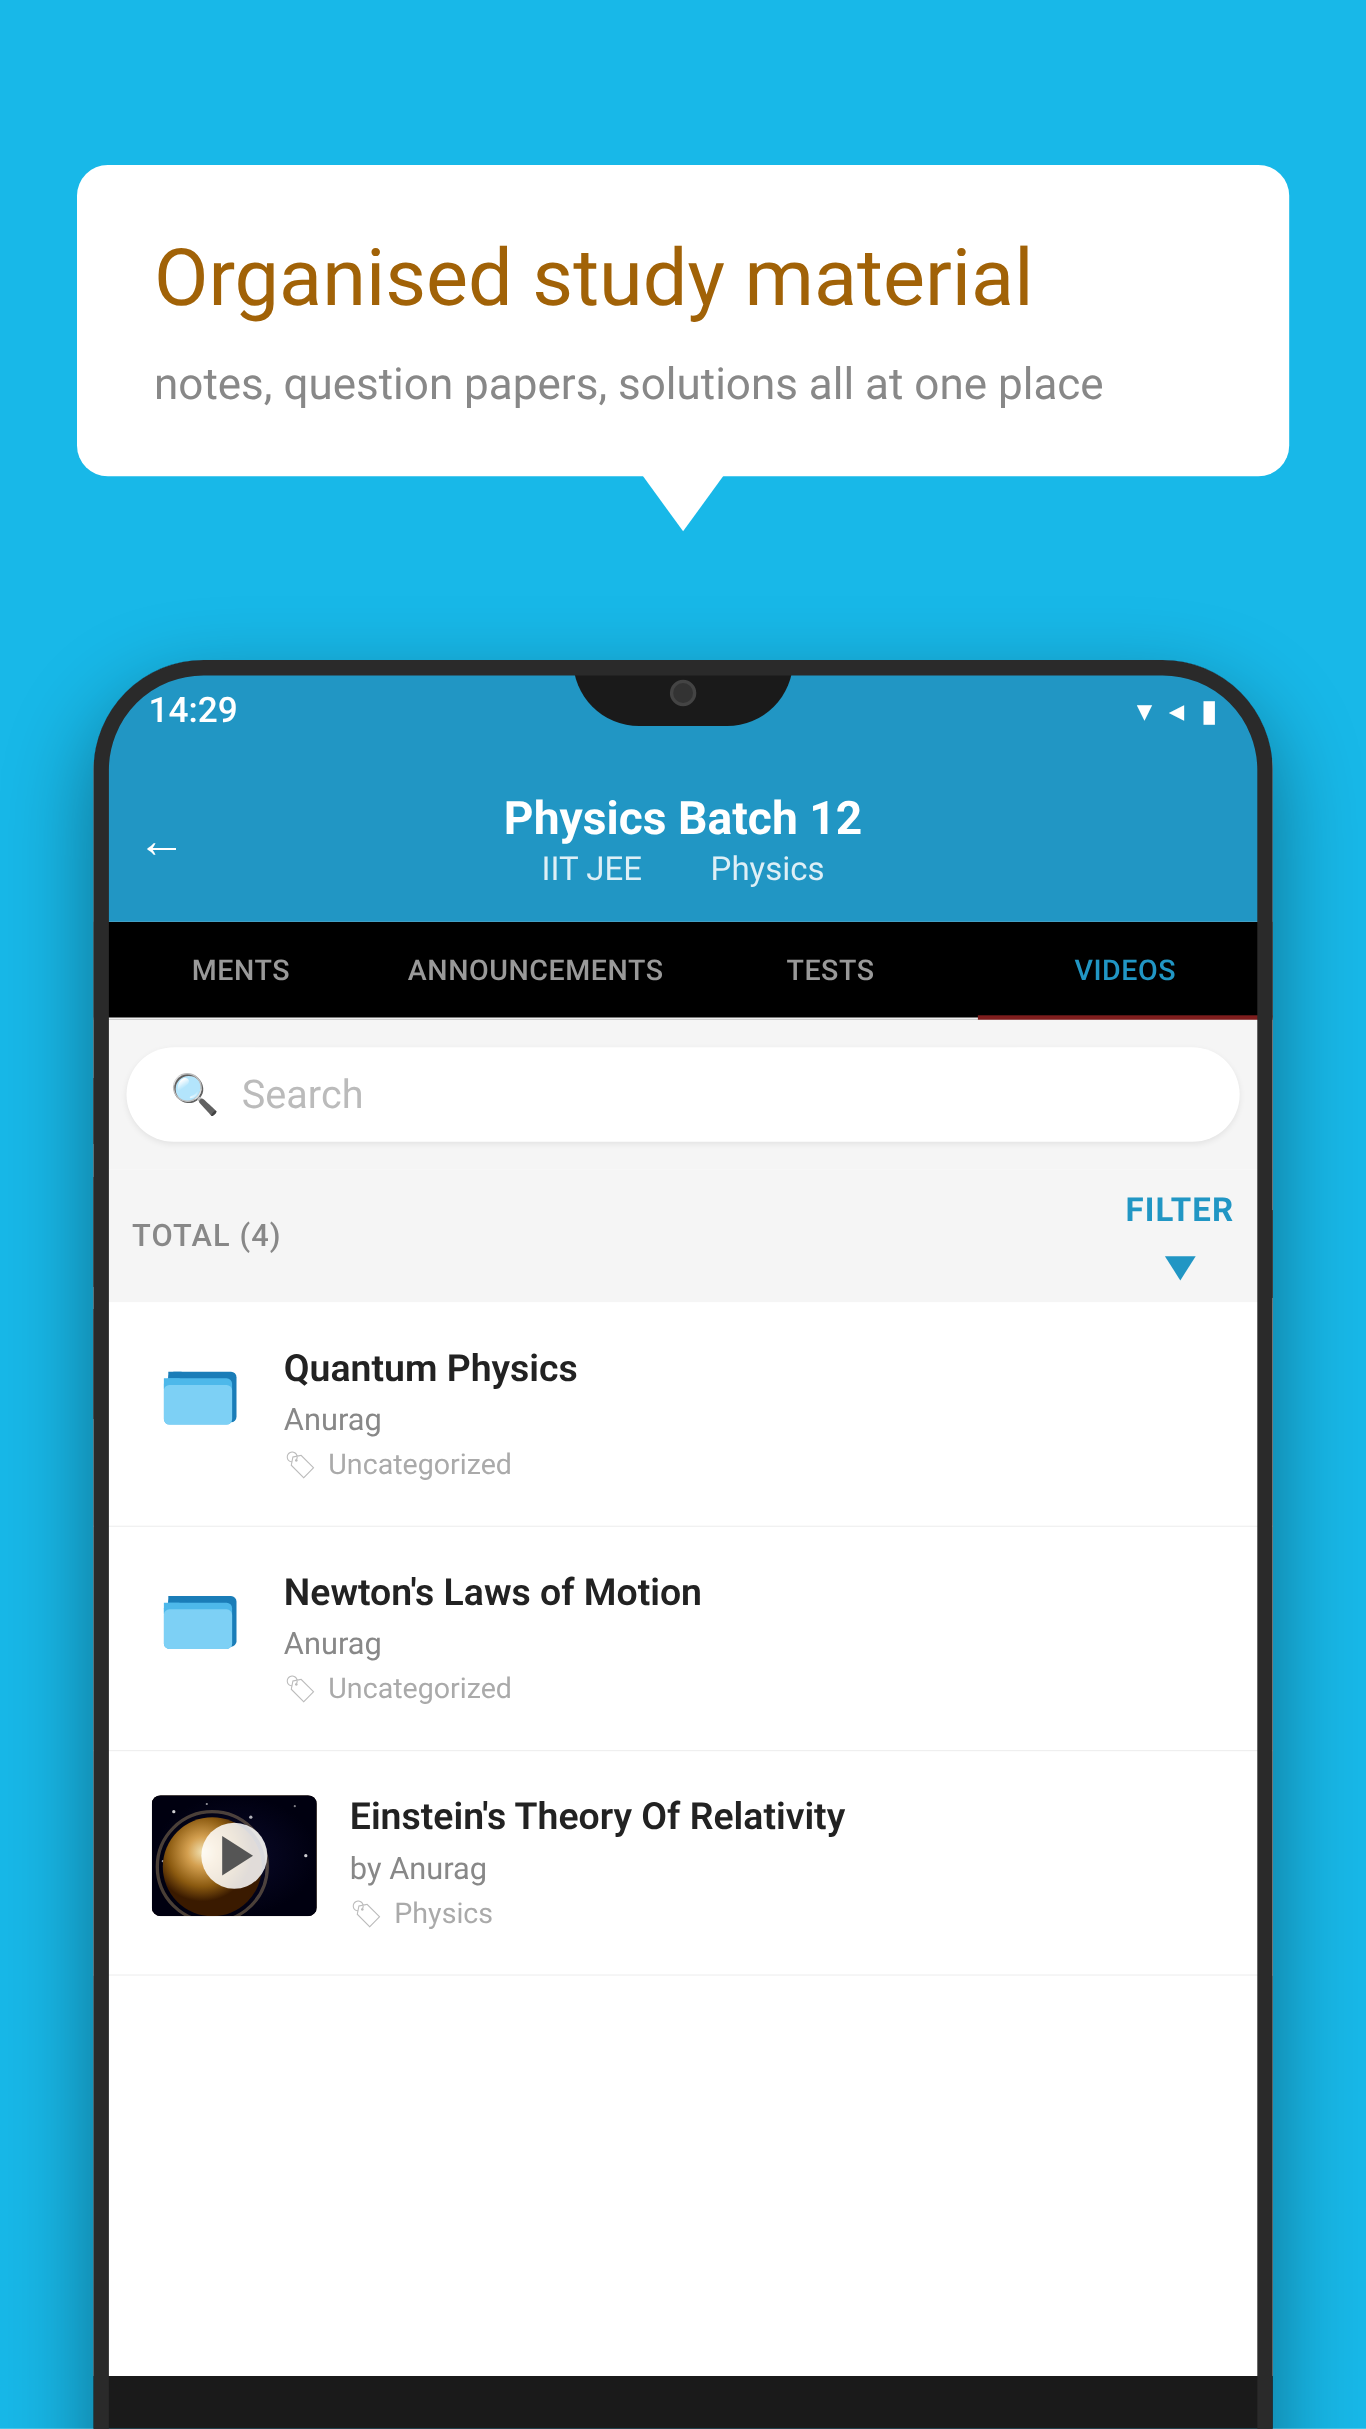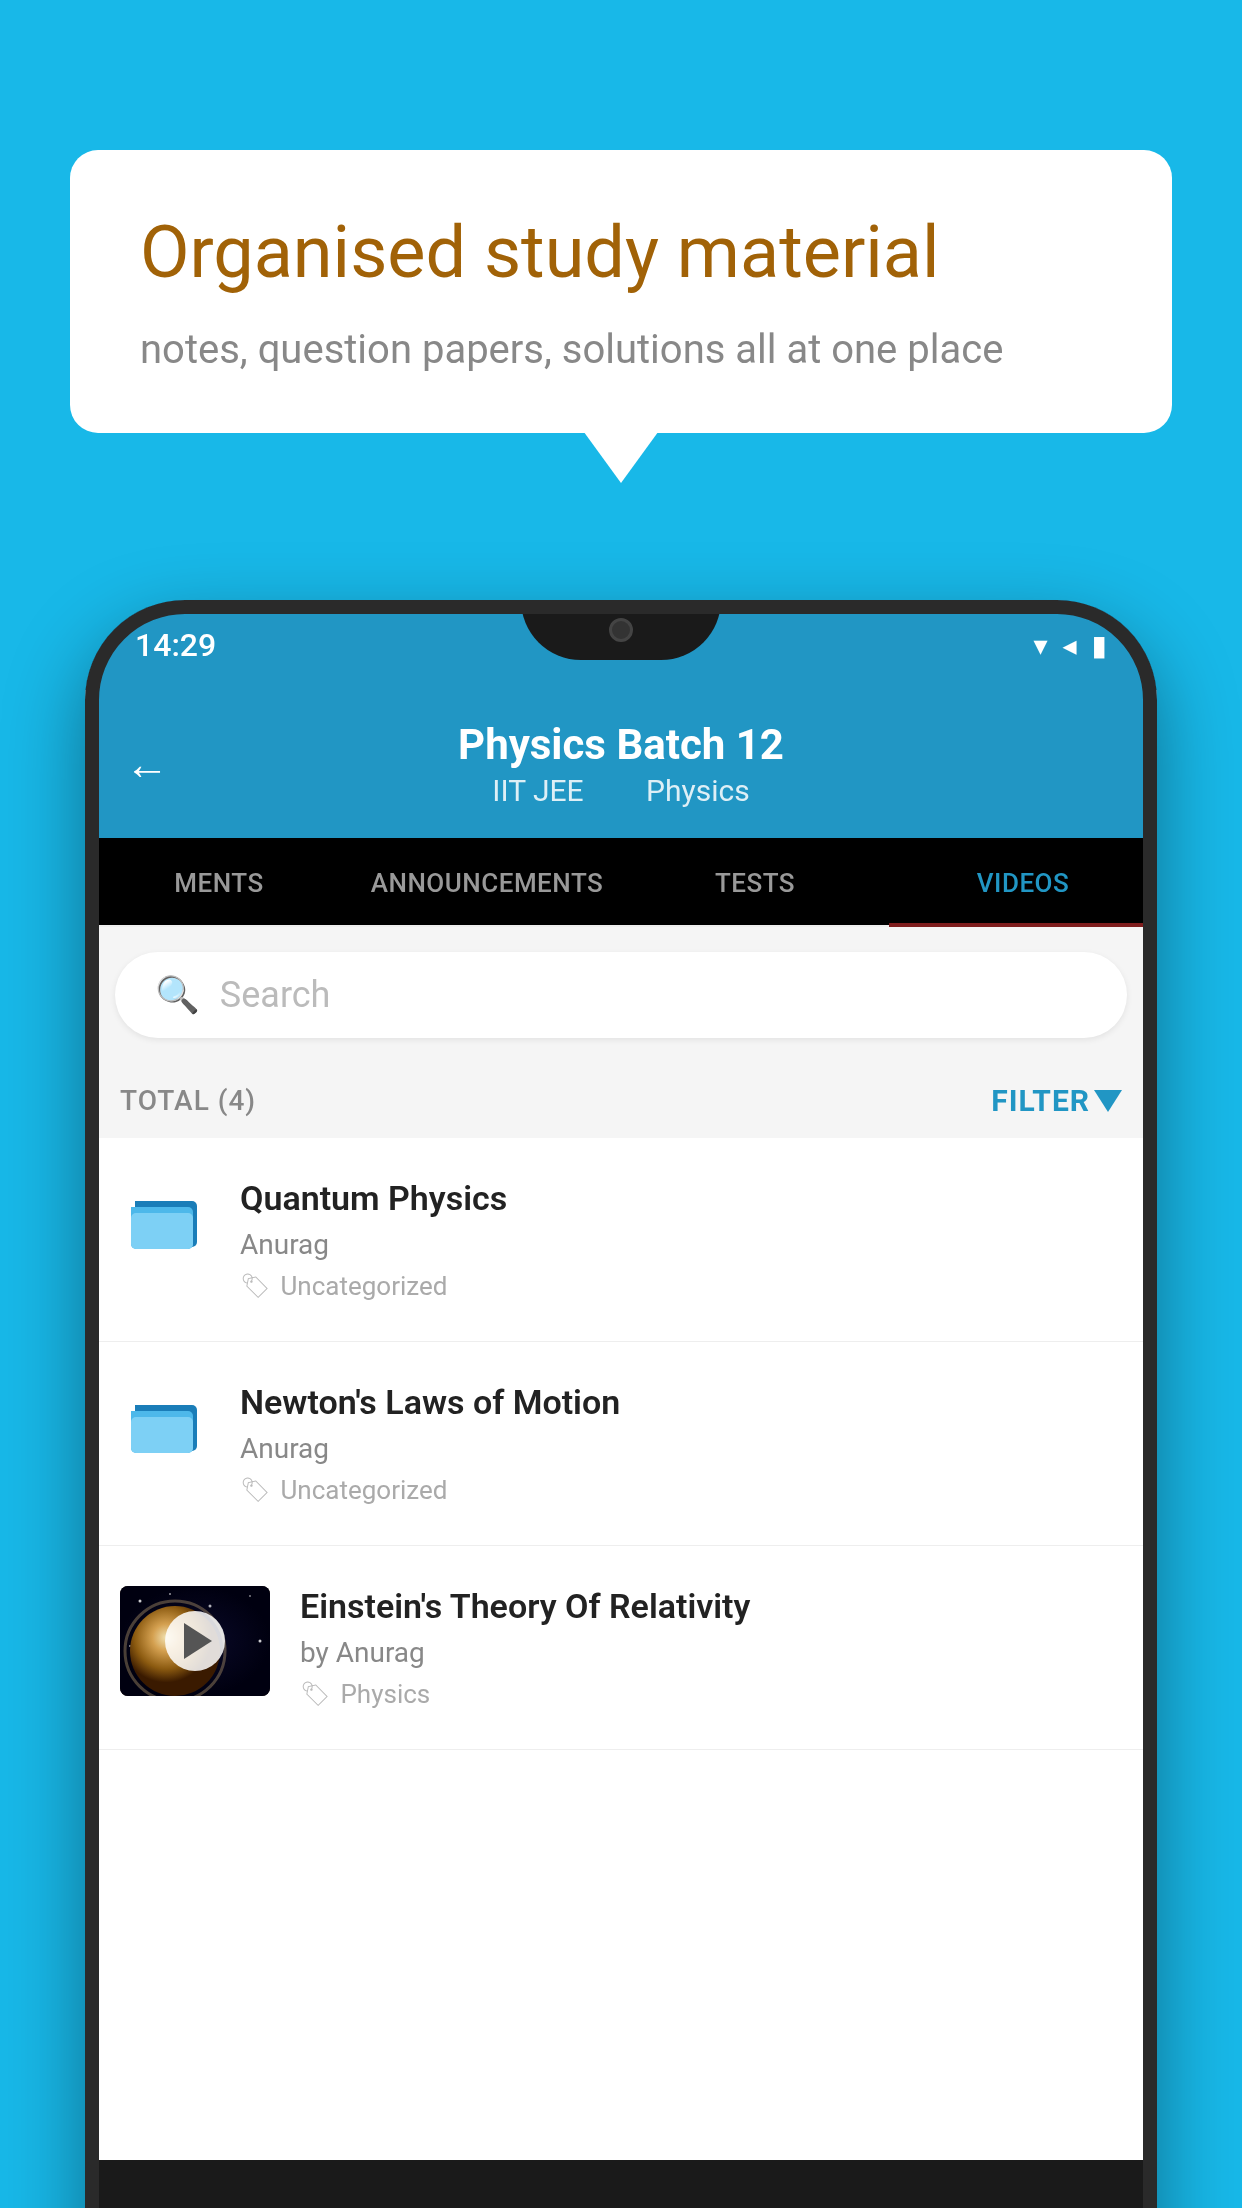--- a/index.html
+++ b/index.html
@@ -223,40 +223,41 @@
       font-size: 28px;
       font-weight: 500;
       letter-spacing: 1px;
     }
     .filter-btn {
       color: #2196c4;
       font-size: 30px;
       font-weight: 700;
       display: flex;
       align-items: center;
-      gap: 4px;
+      gap: 24px;
       letter-spacing: 1px;
+      flex-direction: column;
     }
     .filter-triangle {
       display: inline-block;
       width: 0;
       height: 0;
       border-left: 14px solid transparent;
       border-right: 14px solid transparent;
       border-top: 22px solid #2196c4;
     }
 
     
     .video-list {
       background: white;
     }
     .video-item {
       display: flex;
       align-items: flex-start;
-      padding: 40px 35px;
+      padding: 40px 53px;
       border-bottom: 1px solid #eee;
       gap: 30px;
     }
     .video-thumb {
       width: 150px;
       height: 110px;
       border-radius: 8px;
       overflow: hidden;
       flex-shrink: 0;
       position: relative;

